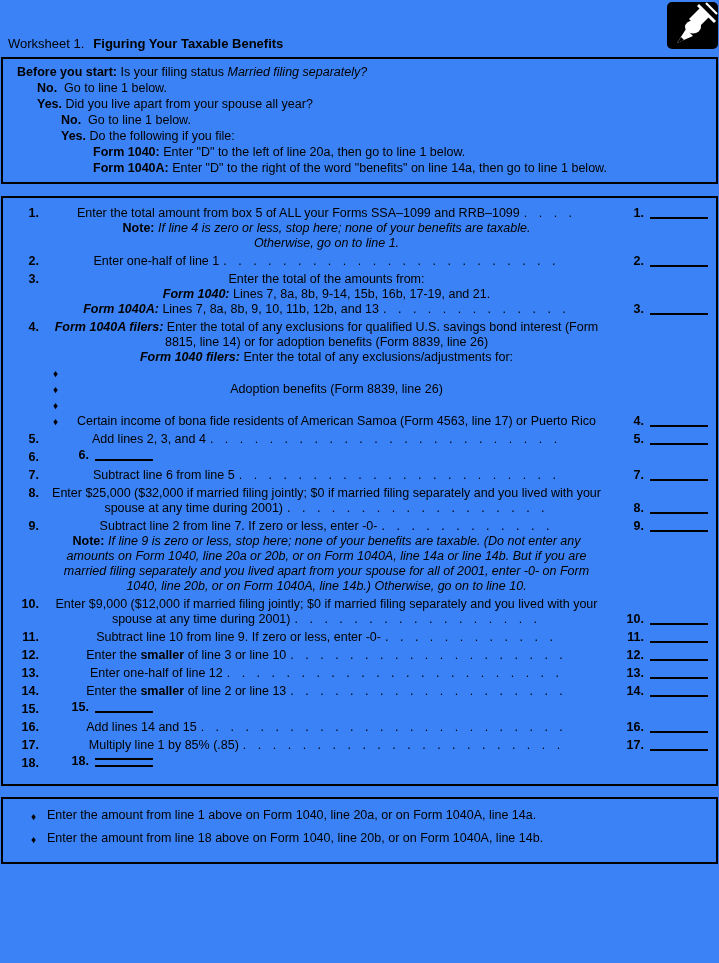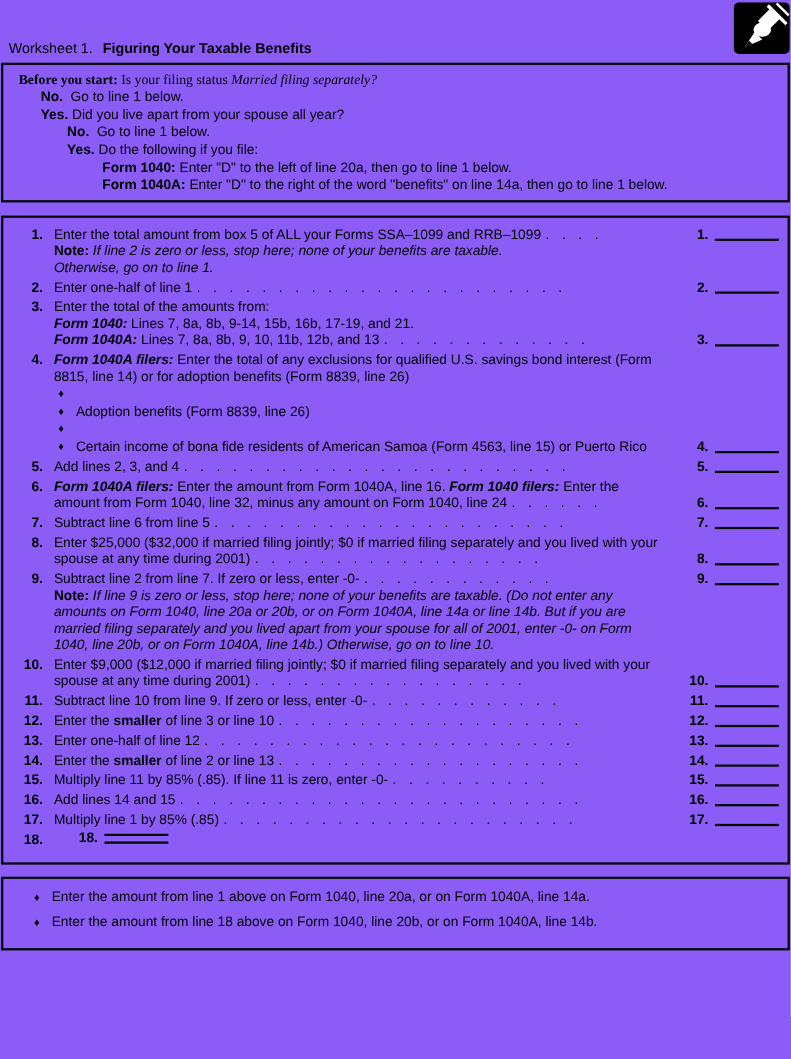--- a/index.html
+++ b/index.html
@@ -1,35 +1,35 @@
 <!DOCTYPE html>
 <html><head>
 <meta charset="utf-8">
 <style>
   html,body{margin:0;padding:0;background:#fff;}
-  .page{position:relative;width:719px;height:963px;background:#8b5cf6;color:#000;
+  .page{position:relative;width:719px;height:963px;background:#3b82f6;color:#000;
         font-family:"Liberation Sans",sans-serif;overflow:hidden;}
   .iconbox{position:absolute;top:2px;right:1px;width:51px;height:48px;}
   .title{margin:36px 60px 5px 8px;font-size:13px;line-height:16px;}
   .title .tmain{font-weight:bold;margin-left:9px;}
   .box{border:2px solid #000;margin:0 1px;}
   
   .bys{padding:5px 8px 6px 12px;font-size:12.5px;line-height:16px;}
-  .ind0{padding-left:2px;font-family:Liberation Serif, serif;} .ind1{padding-left:22px;} .ind2{padding-left:46px;} .ind3{padding-left:78px;}
+  .ind0{padding-left:2px;} .ind1{padding-left:22px;} .ind2{padding-left:46px;} .ind3{padding-left:78px;}
   .s-n{font-style:normal;font-weight:normal;}
   .s-b{font-weight:bold;}
   .s-i{font-style:italic;}
   .s-bi{font-weight:bold;font-style:italic;}
   
   .ws{margin-top:12px;padding:8px 8px 10px 10px;font-size:12.5px;line-height:15px;}
   .row{display:flex;margin-bottom:3px;}
   .rownum{width:26px;min-width:26px;text-align:right;font-weight:bold;padding-right:10px;}
   .rowbody{flex:1;min-width:0;}
   .para{display:flex;align-items:flex-end;}
-  .ptext{flex:1 1 auto;max-width:558px;}
+  .ptext{flex:1 1 auto;max-width:558px;text-align:center;}
   .bullet-para .ptext{max-width:538px;}
   .bullet{width:16px;min-width:16px;font-size:10px;align-self:flex-start;padding-top:1px;}
   .bullet-para{padding-left:4px;}
   .dots{letter-spacing:4px;white-space:nowrap;margin-left:4px;}
   .answer{width:104px;min-width:104px;display:flex;justify-content:flex-end;
           align-items:flex-end;gap:6px;padding-bottom:2px;}
   .answer.spacer{visibility:hidden;}
   .ansnum{font-weight:bold;line-height:11px;}
   .ansline{width:58px;height:4px;border-bottom:2px solid #000;}
   .ansline.double{border-top:2px solid #000;height:5px;}
@@ -75,21 +75,21 @@
         <div class="rownum">1.</div>
         <div class="rowbody">
           <div class="para">
             <span class="ptext"><span class="s-n">Enter the total amount from box 5 of ALL your Forms SSA–1099 and RRB–1099</span><span class="dots">. . . .</span></span>
             <span class="answer">
               <span class="ansnum">1.</span>
               <span class="ansline"></span>
             </span>
           </div>
           <div class="para">
-            <span class="ptext"><span class="s-b">Note:</span><span class="s-i"> If line 2 is zero or less, stop here; none of your benefits are taxable.</span></span>
+            <span class="ptext"><span class="s-b">Note:</span><span class="s-i"> If line 4 is zero or less, stop here; none of your benefits are taxable.</span></span>
             <span class="answer spacer"></span>
           </div>
           <div class="para">
             <span class="ptext"><span class="s-i">Otherwise, go on to line 1.</span></span>
             <span class="answer spacer"></span>
           </div>
         </div>
       </div>
       <div class="row">
         <div class="rownum">2.</div>
@@ -121,38 +121,42 @@
               <span class="ansline"></span>
             </span>
           </div>
         </div>
       </div>
       <div class="row">
         <div class="rownum">4.</div>
         <div class="rowbody">
           <div class="para">
             <span class="ptext"><span class="s-bi">Form 1040A filers:</span><span class="s-n"> Enter the total of any exclusions for qualified U.S. savings bond interest (Form 8815, line 14) or for adoption benefits (Form 8839, line 26)</span></span>
+            <span class="answer spacer"></span>
+          </div>
+          <div class="para">
+            <span class="ptext"><span class="s-bi">Form 1040 filers:</span><span class="s-n"> Enter the total of any exclusions/adjustments for:</span></span>
             <span class="answer spacer"></span>
           </div>
           <div class="para bullet-para">
             <span class="bullet">♦</span>
             <span class="answer spacer"></span>
           </div>
           <div class="para bullet-para">
             <span class="bullet">♦</span>
             <span class="ptext"><span class="s-n">Adoption benefits (Form 8839, line 26)</span></span>
             <span class="answer spacer"></span>
           </div>
           <div class="para bullet-para">
             <span class="bullet">♦</span>
             <span class="answer spacer"></span>
           </div>
           <div class="para bullet-para">
             <span class="bullet">♦</span>
-            <span class="ptext"><span class="s-n">Certain income of bona fide residents of American Samoa (Form 4563, line 15) or Puerto Rico</span></span>
+            <span class="ptext"><span class="s-n">Certain income of bona fide residents of American Samoa (Form 4563, line 17) or Puerto Rico</span></span>
             <span class="answer">
               <span class="ansnum">4.</span>
               <span class="ansline"></span>
             </span>
           </div>
         </div>
       </div>
       <div class="row">
         <div class="rownum">5.</div>
         <div class="rowbody">
@@ -162,21 +166,20 @@
               <span class="ansnum">5.</span>
               <span class="ansline"></span>
             </span>
           </div>
         </div>
       </div>
       <div class="row">
         <div class="rownum">6.</div>
         <div class="rowbody">
           <div class="para">
-            <span class="ptext"><span class="s-bi">Form 1040A filers:</span><span class="s-n"> Enter the amount from Form 1040A, line 16. </span><span class="s-bi">Form 1040 filers:</span><span class="s-n"> Enter the amount from Form 1040, line 32, minus any amount on Form 1040, line 24</span><span class="dots">. . . . . .</span></span>
             <span class="answer">
               <span class="ansnum">6.</span>
               <span class="ansline"></span>
             </span>
           </div>
         </div>
       </div>
       <div class="row">
         <div class="rownum">7.</div>
         <div class="rowbody">
@@ -274,21 +277,20 @@
               <span class="ansnum">14.</span>
               <span class="ansline"></span>
             </span>
           </div>
         </div>
       </div>
       <div class="row">
         <div class="rownum">15.</div>
         <div class="rowbody">
           <div class="para">
-            <span class="ptext"><span class="s-n">Multiply line 11 by 85% (.85). If line 11 is zero, enter -0-</span><span class="dots">. . . . . . . . . .</span></span>
             <span class="answer">
               <span class="ansnum">15.</span>
               <span class="ansline"></span>
             </span>
           </div>
         </div>
       </div>
       <div class="row">
         <div class="rownum">16.</div>
         <div class="rowbody">

